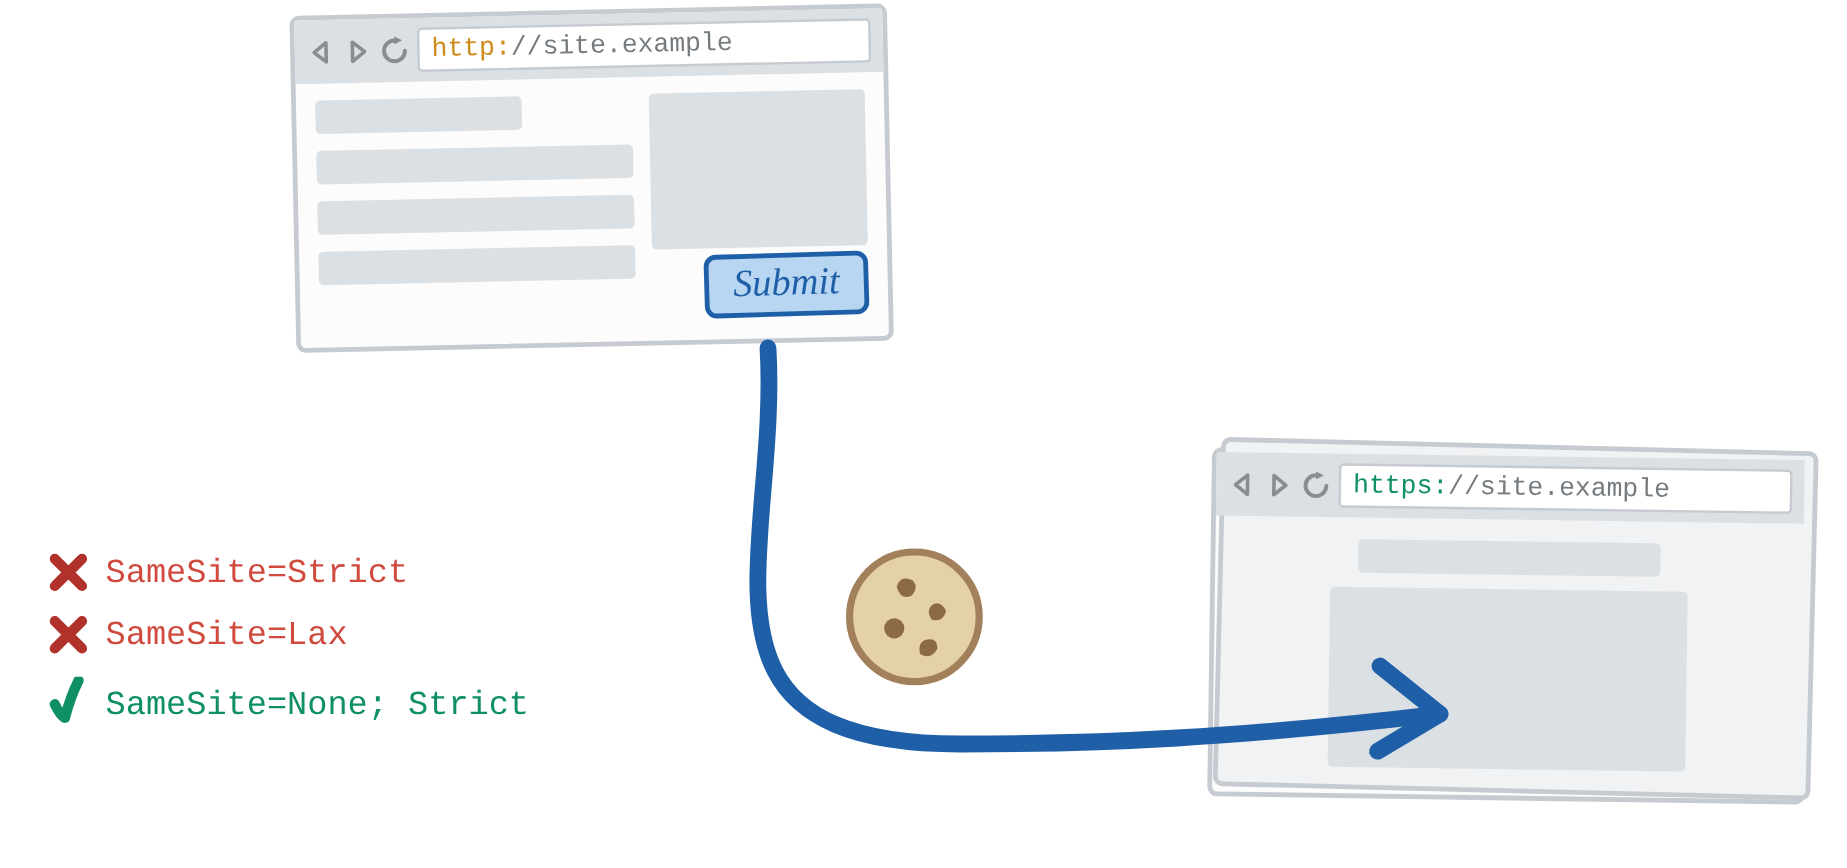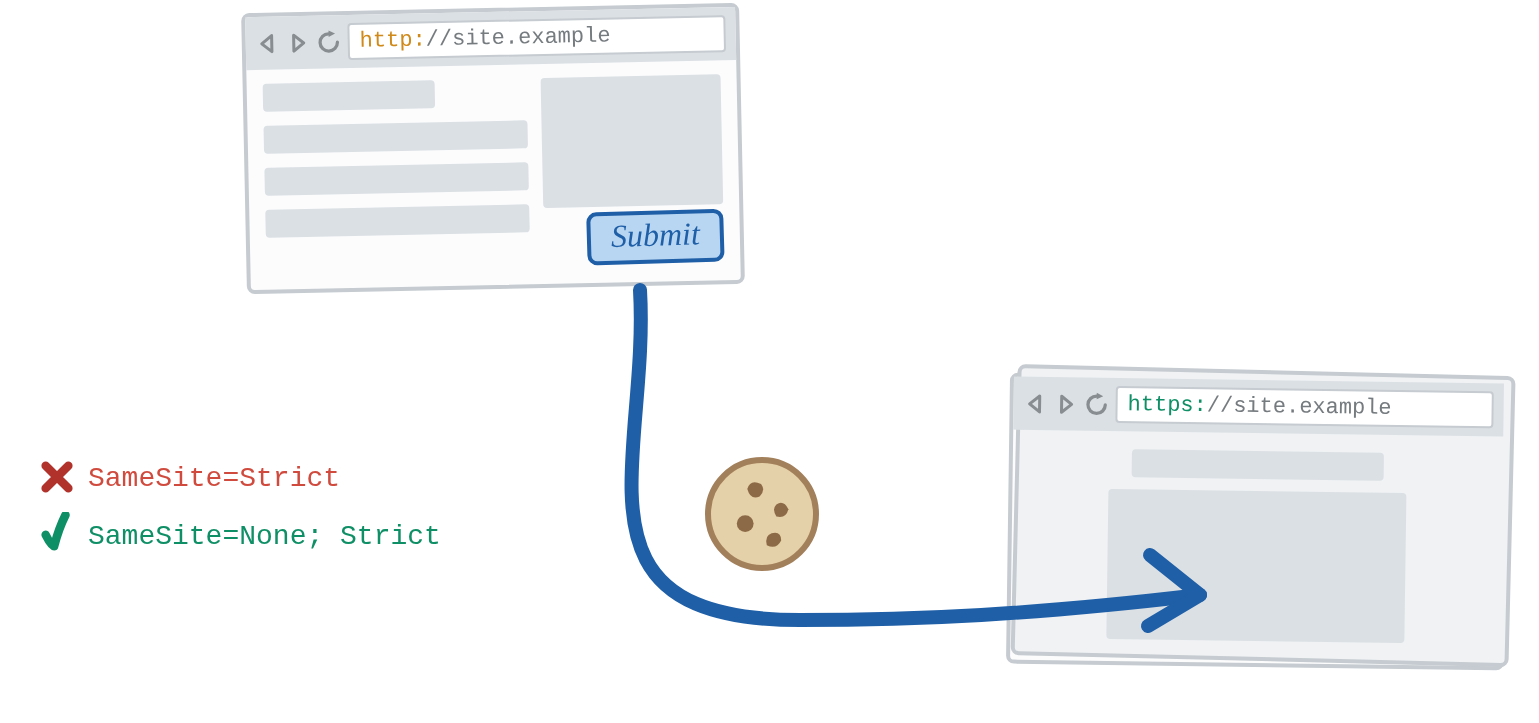--- a/index.html
+++ b/index.html
@@ -264,20 +264,28 @@
 
 <div id="rules">
   <div class="rule-row red">
     <span class="mark-icon">
       <svg width="34" height="34" viewBox="0 0 24 24">
           <path d="M4 4 L20 20 M20 4 L4 20" stroke="#b0322a" stroke-width="6" stroke-linecap="round"></path>
         </svg>
     </span>
     <span>SameSite=Strict</span>
   </div>
+  <div class="rule-row red">
+    <span class="mark-icon">
+      <svg width="34" height="34" viewBox="0 0 24 24">
+          <path d="M4 4 L20 20 M20 4 L4 20" stroke="#b0322a" stroke-width="6" stroke-linecap="round"></path>
+        </svg>
+    </span>
+    <span>SameSite=Lax</span>
+  </div>
   <div class="rule-row green">
     <span class="mark-icon">
       <svg width="34" height="40" viewBox="0 0 24 28">
           <path d="M4 16 Q8 24 10 24 Q13 12 18 2" fill="none" stroke="#0f8f65" stroke-width="6" stroke-linecap="round" stroke-linejoin="round"></path>
         </svg>
     </span>
     <span>SameSite=None; Strict</span>
   </div>
 </div>
 

